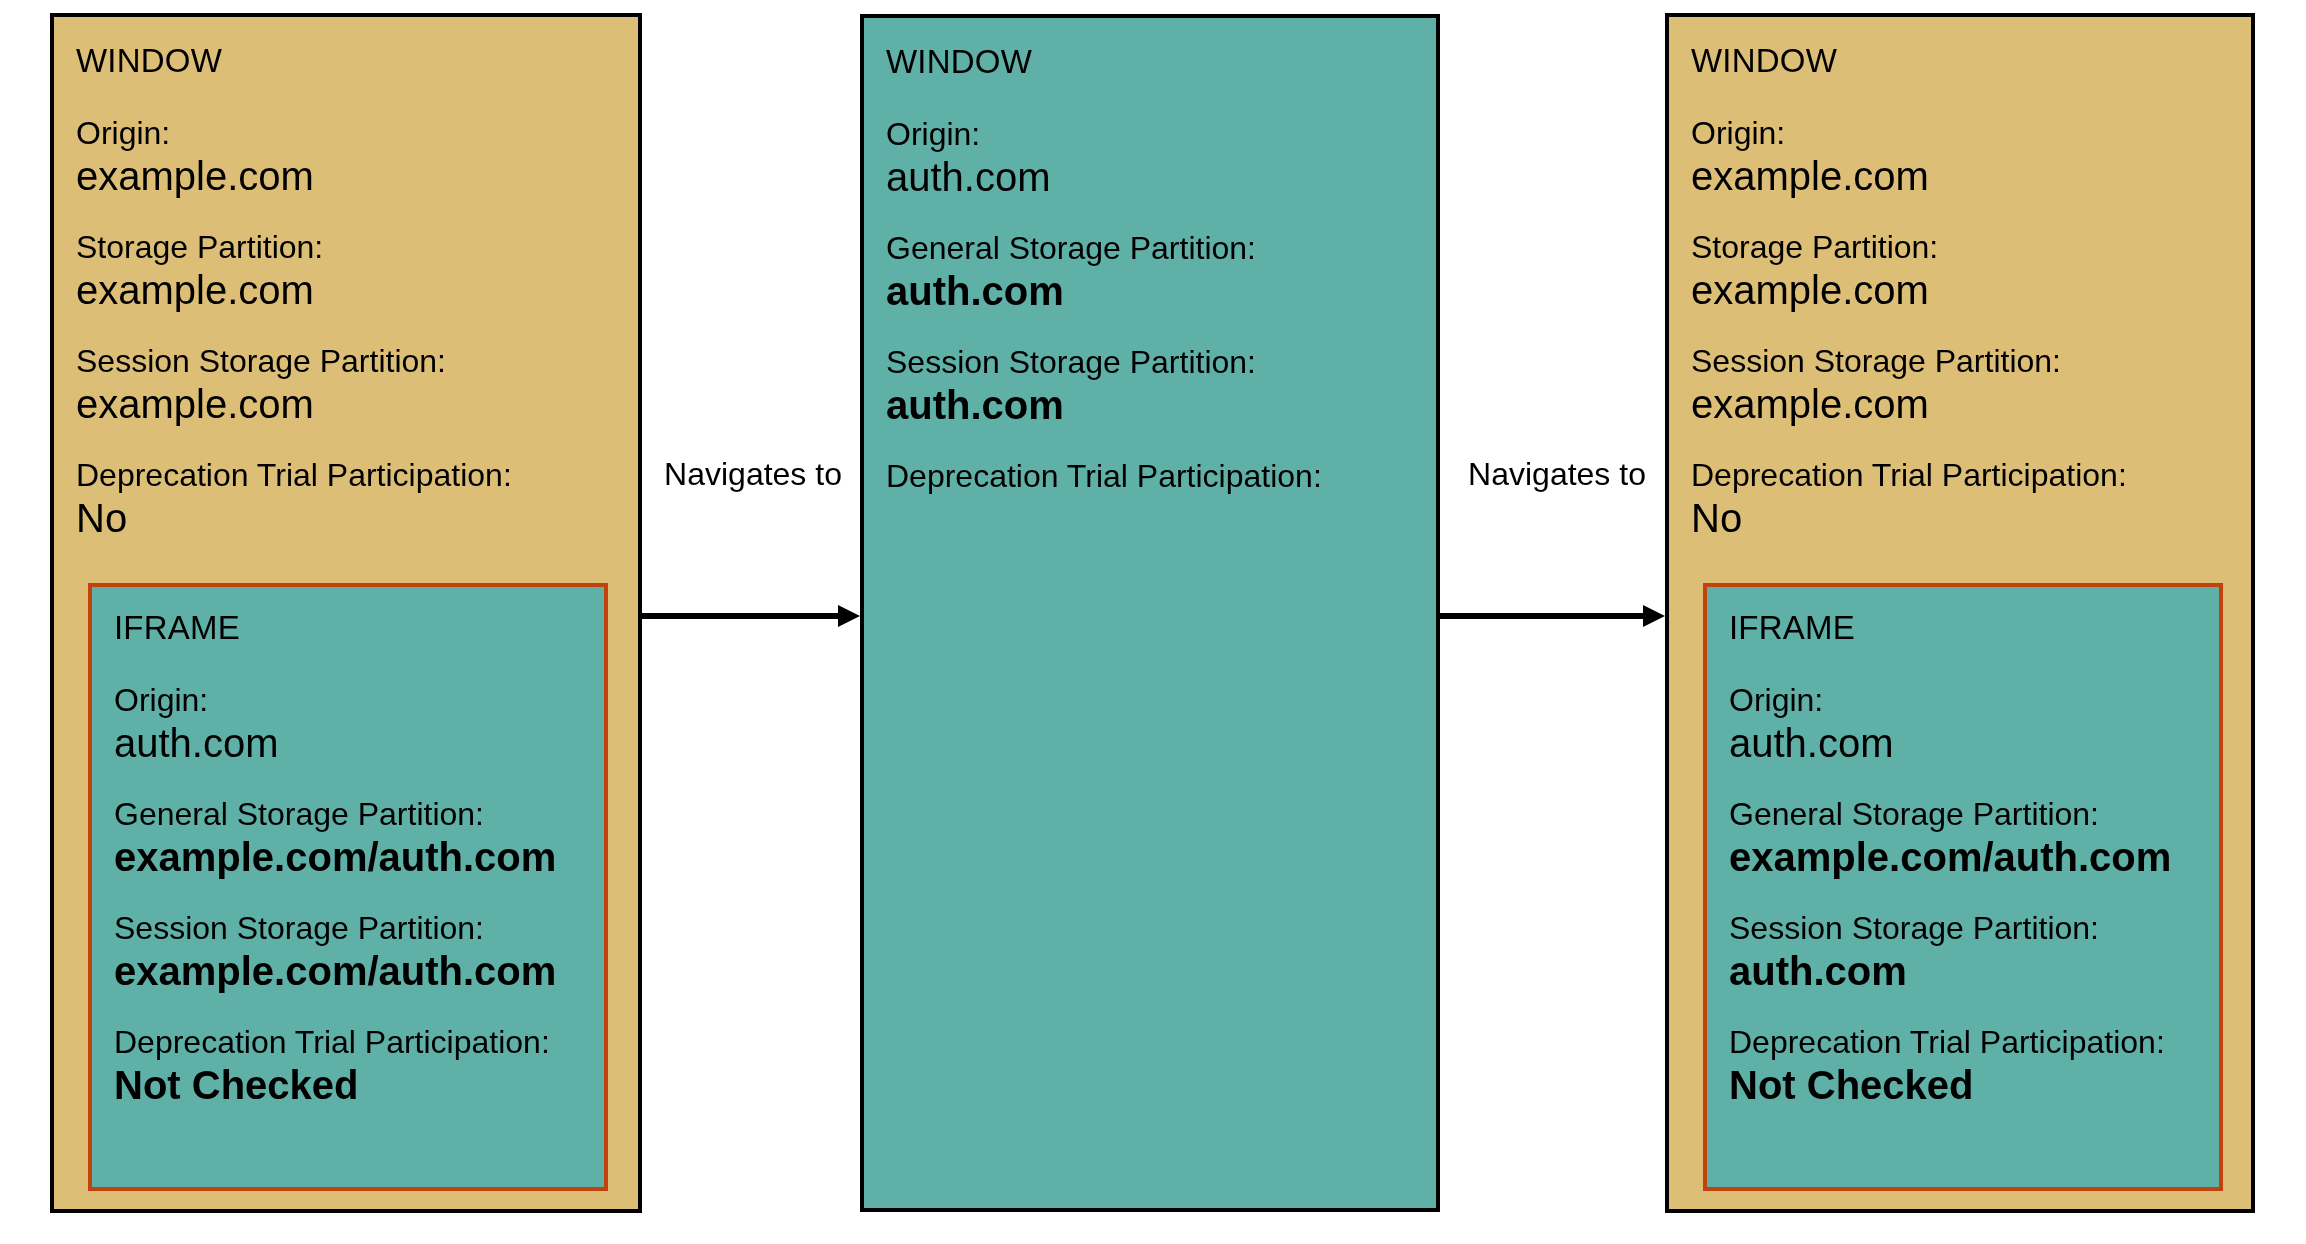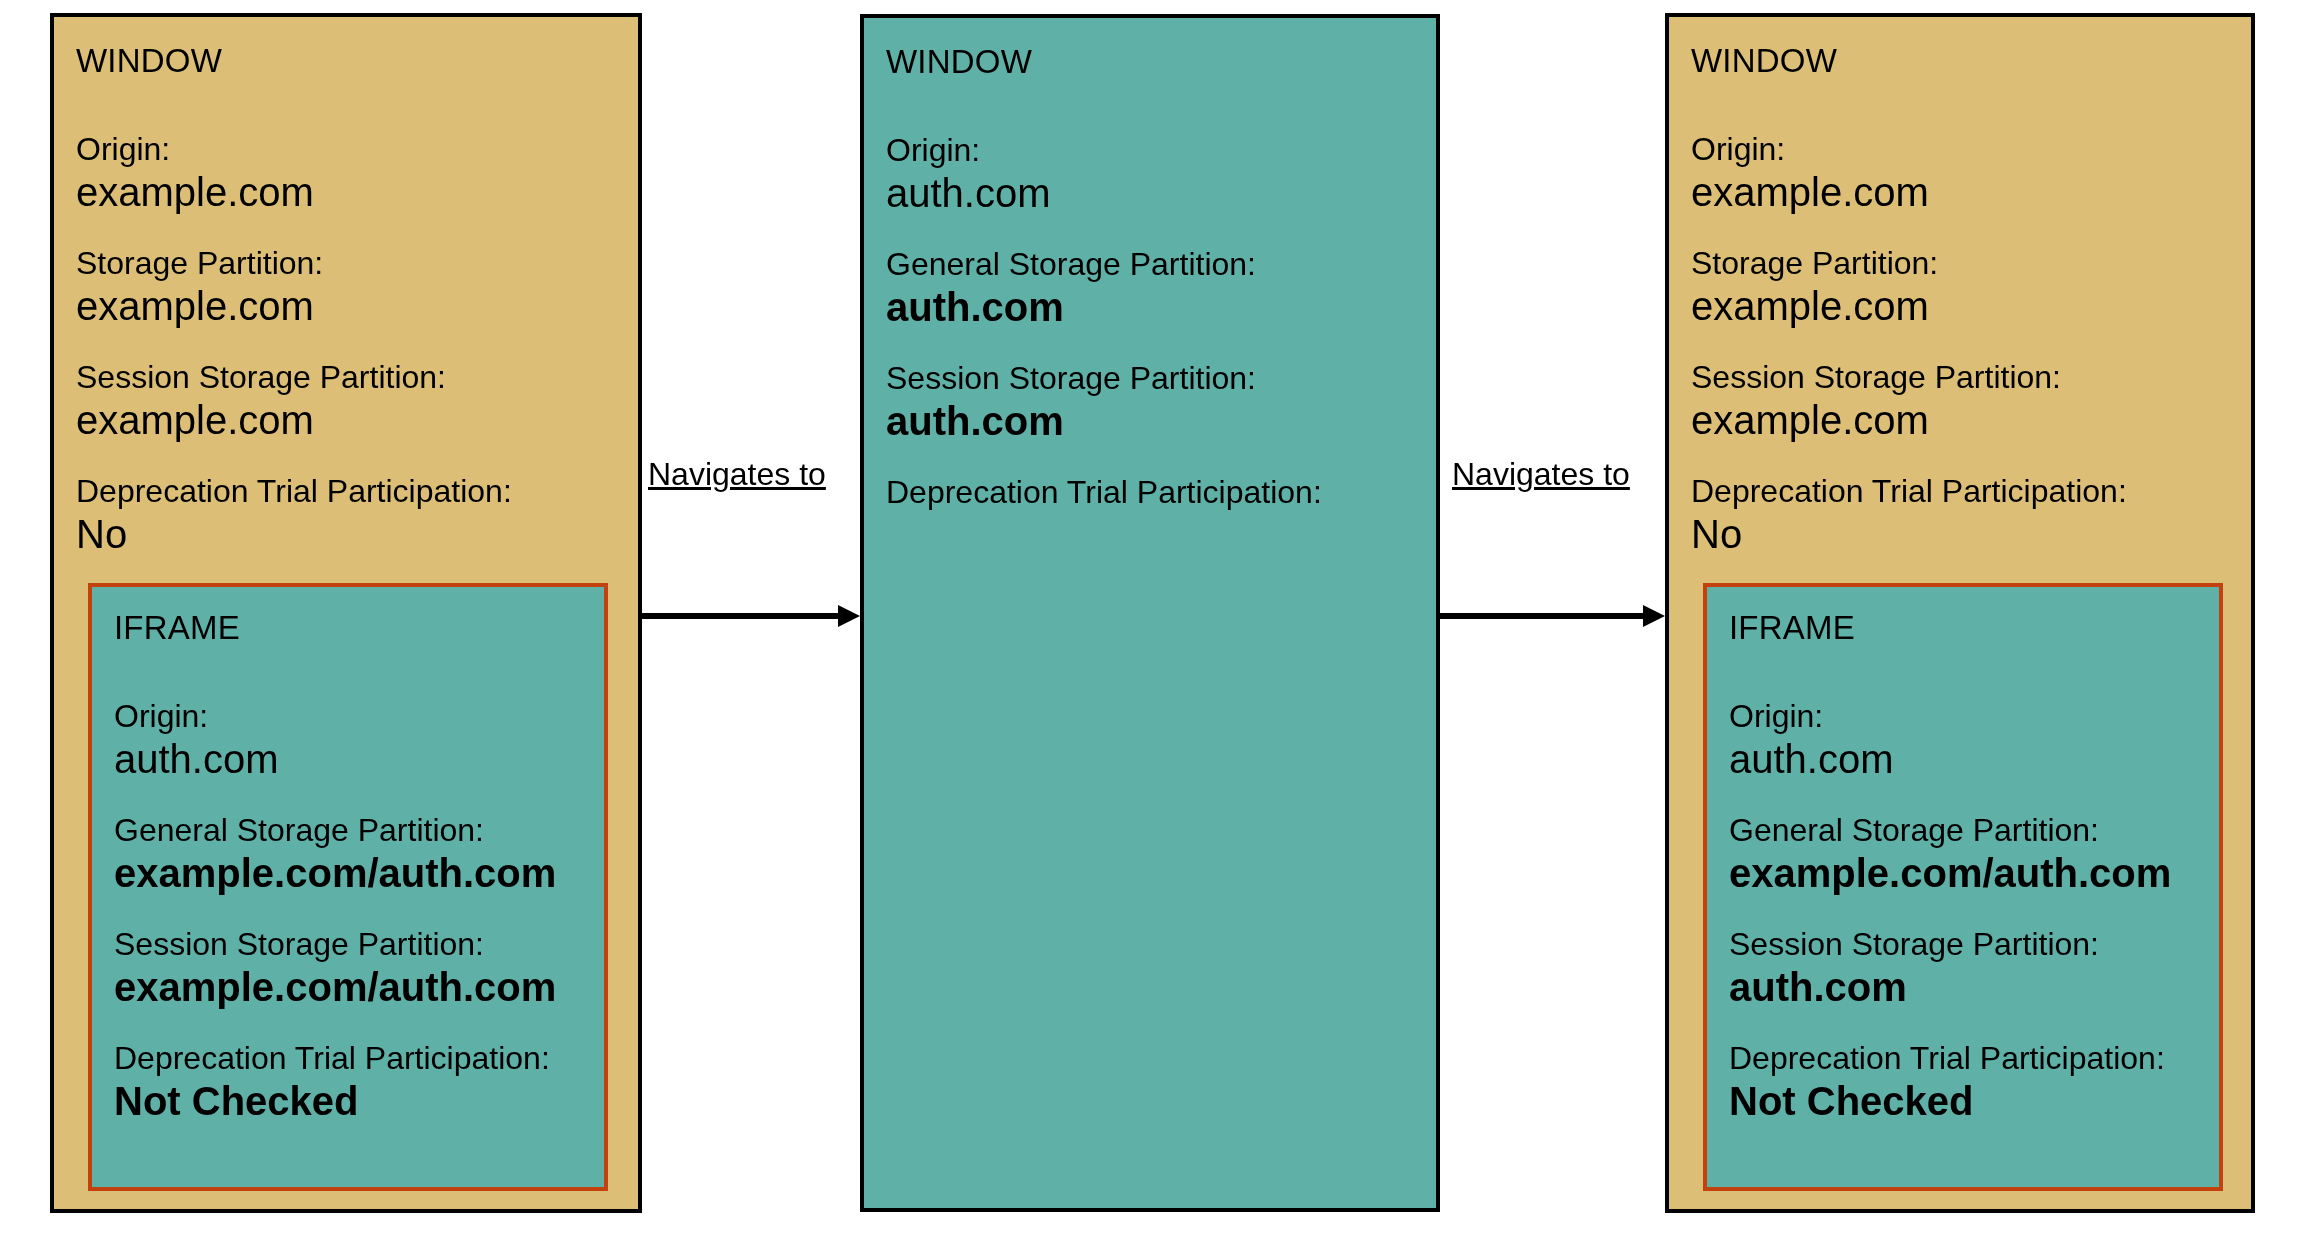--- a/index.html
+++ b/index.html
@@ -45,21 +45,20 @@
   .box-title {
     position: absolute;
     font-size: 33px;
     line-height: 38px;
     letter-spacing: 0.2px;
     white-space: nowrap;
   }
 
   .fields {
     position: absolute;
-    margin-top: 16px;
   }
   .field {
     margin-bottom: 28px;
   }
   .field:last-child { margin-bottom: 0; }
   .f-label {
     font-size: 32px;
     line-height: 43px;
     white-space: nowrap;
   }
@@ -94,22 +93,21 @@
     height: 0;
     border-top: 11px solid transparent;
     border-bottom: 11px solid transparent;
     border-left: 22px solid #000000;
   }
   .arrow-label {
     position: absolute;
     font-size: 32px;
     line-height: 38px;
     white-space: nowrap;
-    text-align: left;
-    text-decoration: underline;
+    text-align: center;
   }
 </style>
 </head>
 <body>
 
 <div id="stage">
 
   <div class="panel tan" style="left:50px; top:13px; width:592px; height:1200px;">
 
     <div class="box-title" style="left:22px; top:25px;">WINDOW</div>

